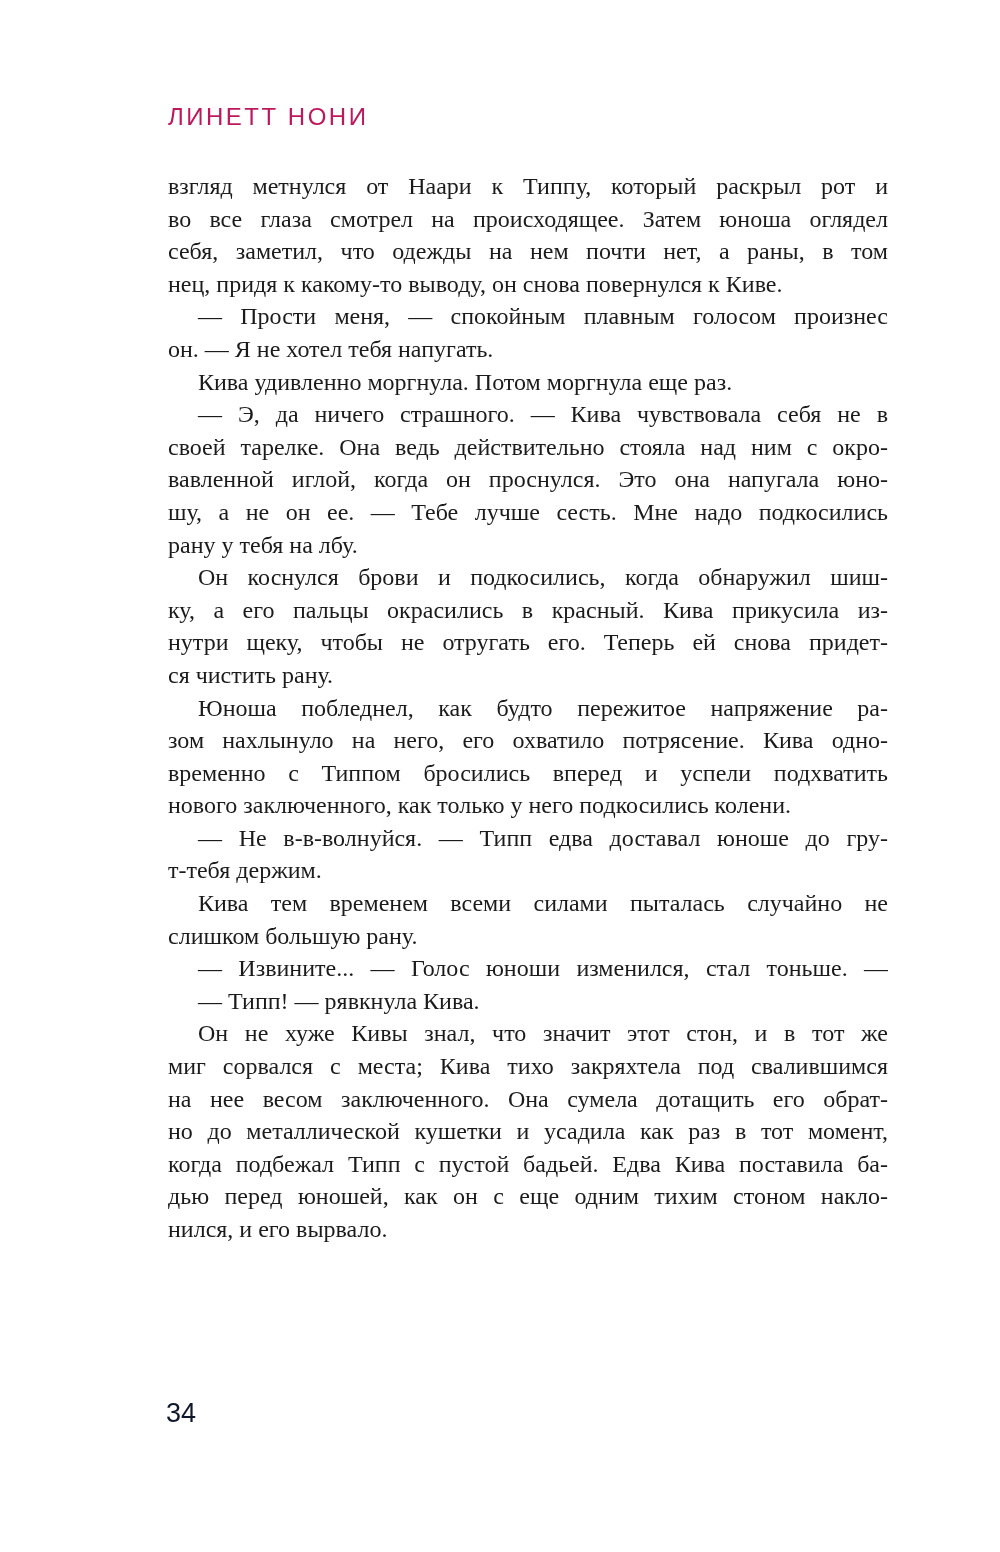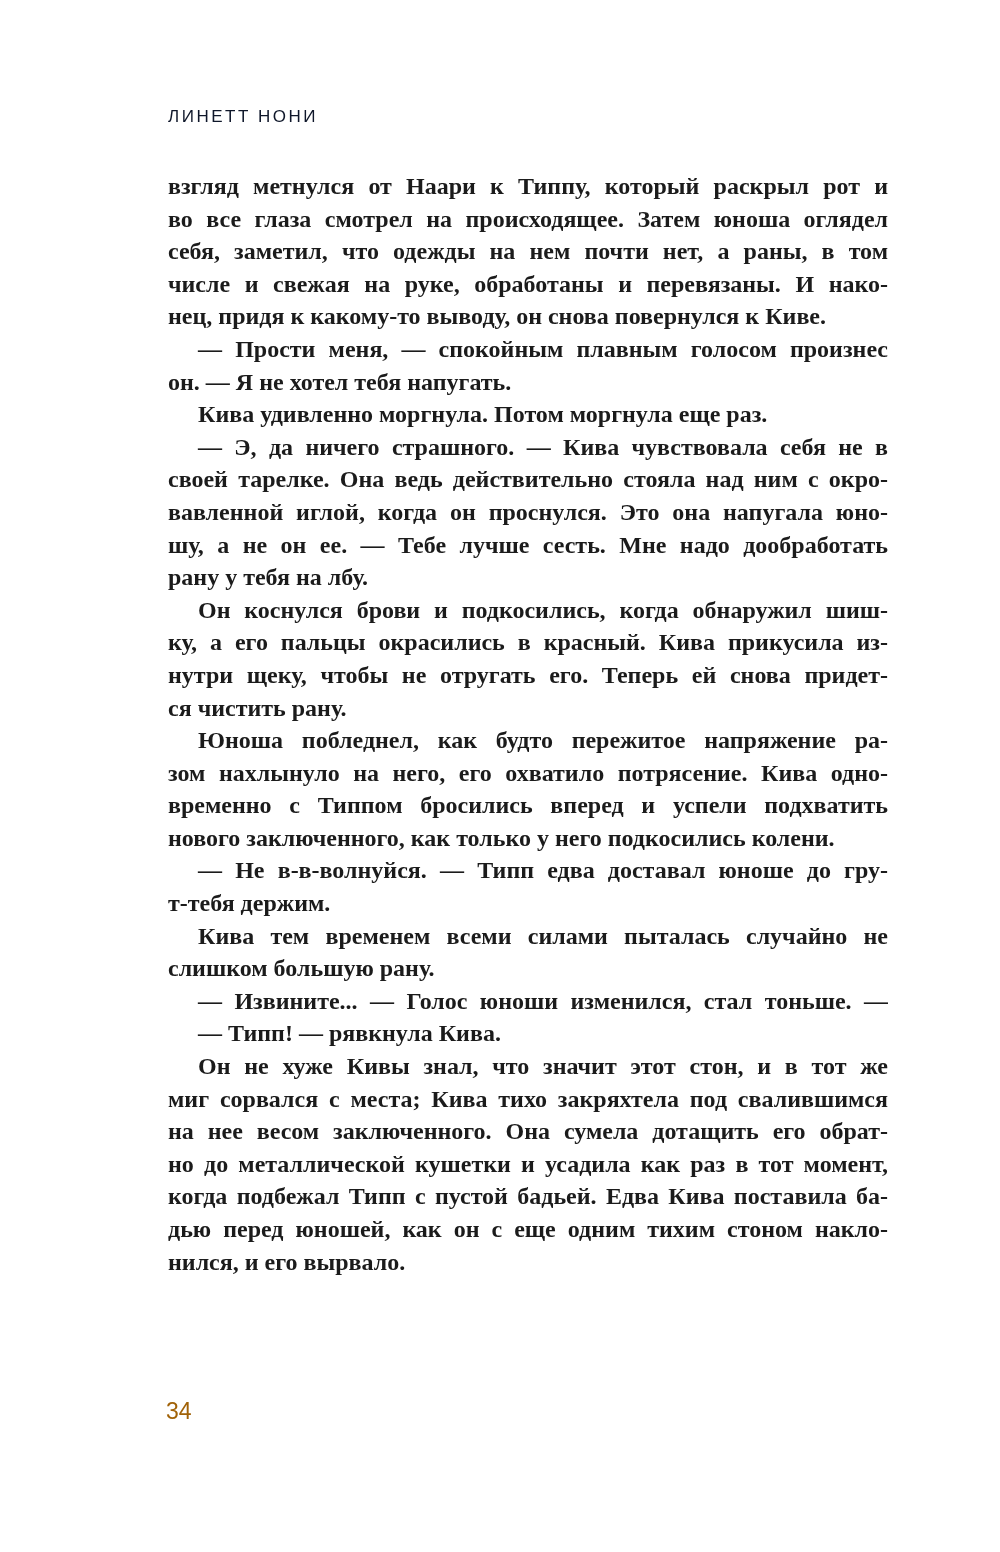--- a/index.html
+++ b/index.html
@@ -12,84 +12,83 @@
     width: 1000px;
     height: 1552px;
     background: #ffffff;
     overflow: hidden;
   }
   .running-header {
     position: absolute;
     left: 168px;
     top: 105px;
     font-family: "Liberation Sans", sans-serif;
-    font-size: 17px;
+    font-size: 24px;
     line-height: 24px;
     letter-spacing: 2.5px;
-    color: #0f172a;
+    color: #be185d;
     text-transform: uppercase;
   }
   .body-text {
     position: absolute;
     left: 168px;
     top: 170px;
     width: 720px;
     font-family: "Liberation Serif", serif;
     font-size: 24px;
     line-height: 32.6px;
     color: #1b1b1b;
   }
-  .para { margin: 0; padding: 0; font-weight: bold; }
+  .para { margin: 0; padding: 0; }
   .line {
     text-align: justify;
     text-align-last: justify;
     height: 32.6px;
     overflow: hidden;
   }
   .line.last {
     text-align-last: left;
   }
   .line.indent {
     text-indent: 30px;
   }
   .page-number {
     position: absolute;
     left: 166px;
     top: 1398px;
     font-family: "Liberation Sans", sans-serif;
-    font-size: 23px;
-    color: #a16207;
+    font-size: 27px;
+    color: #0f172a;
   }
 </style>
 </head>
 <body>
 
 <div class="page">
   <div class="running-header">ЛИНЕТТ НОНИ</div>
 
   <div class="body-text">
       <div class="para">
         <div class="line">взгляд метнулся от Наари к Типпу, который раскрыл рот и</div>
         <div class="line">во все глаза смотрел на происходящее. Затем юноша оглядел</div>
         <div class="line">себя, заметил, что одежды на нем почти нет, а раны, в том</div>
-        <div class="line">числе и свежая на руке, обработаны и перевязаны. И нако-</div>
         <div class="line last">нец, придя к какому-то выводу, он снова повернулся к Киве.</div>
       </div>
       <div class="para">
         <div class="line indent">— Прости меня, — спокойным плавным голосом произнес</div>
         <div class="line last">он. — Я не хотел тебя напугать.</div>
       </div>
       <div class="para">
         <div class="line last indent">Кива удивленно моргнула. Потом моргнула еще раз.</div>
       </div>
       <div class="para">
         <div class="line indent">— Э, да ничего страшного. — Кива чувствовала себя не в</div>
         <div class="line">своей тарелке. Она ведь действительно стояла над ним с окро-</div>
         <div class="line">вавленной иглой, когда он проснулся. Это она напугала юно-</div>
-        <div class="line">шу, а не он ее. — Тебе лучше сесть. Мне надо дообработать</div>
+        <div class="line">шу, а не он ее. — Тебе лучше сесть. Мне надо подкосились</div>
         <div class="line last">рану у тебя на лбу.</div>
       </div>
       <div class="para">
         <div class="line indent">Он коснулся брови и подкосились, когда обнаружил шиш-</div>
         <div class="line">ку, а его пальцы окрасились в красный. Кива прикусила из-</div>
         <div class="line">нутри щеку, чтобы не отругать его. Теперь ей снова придет-</div>
         <div class="line last">ся чистить рану.</div>
       </div>
       <div class="para">
         <div class="line indent">Юноша побледнел, как будто пережитое напряжение ра-</div>

